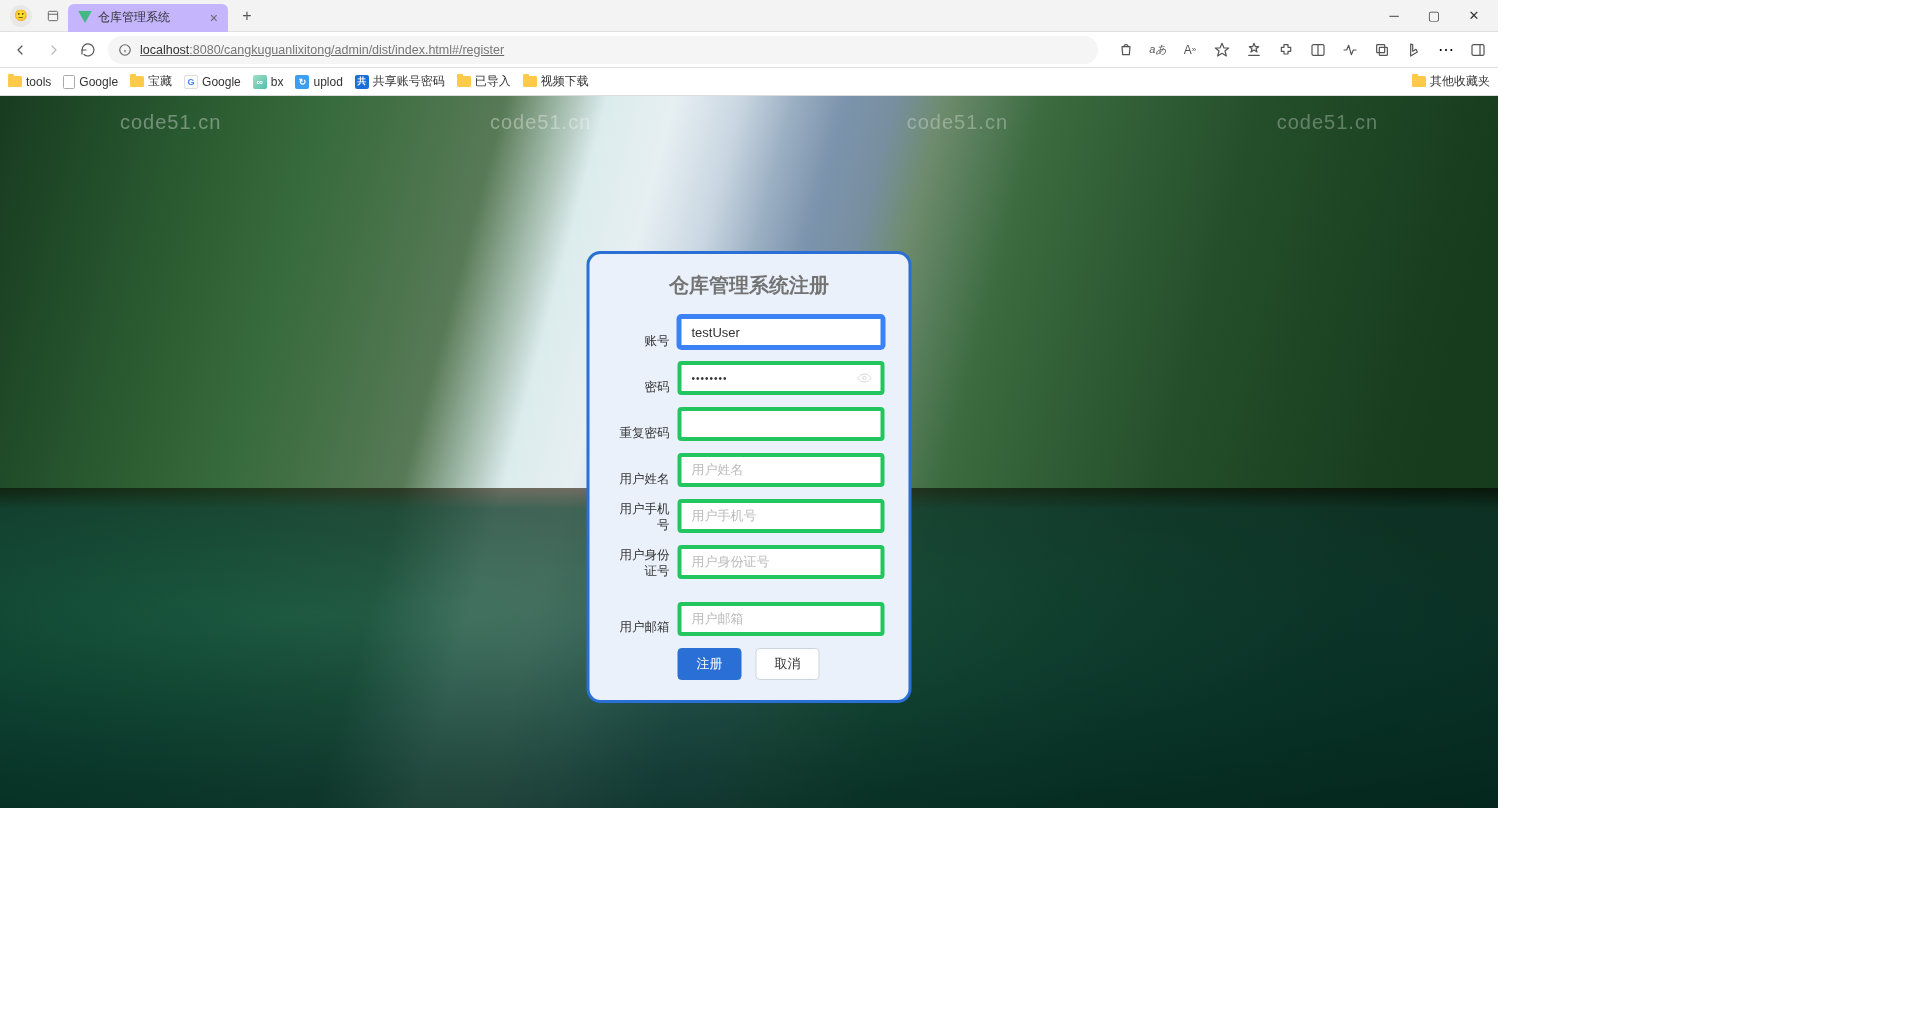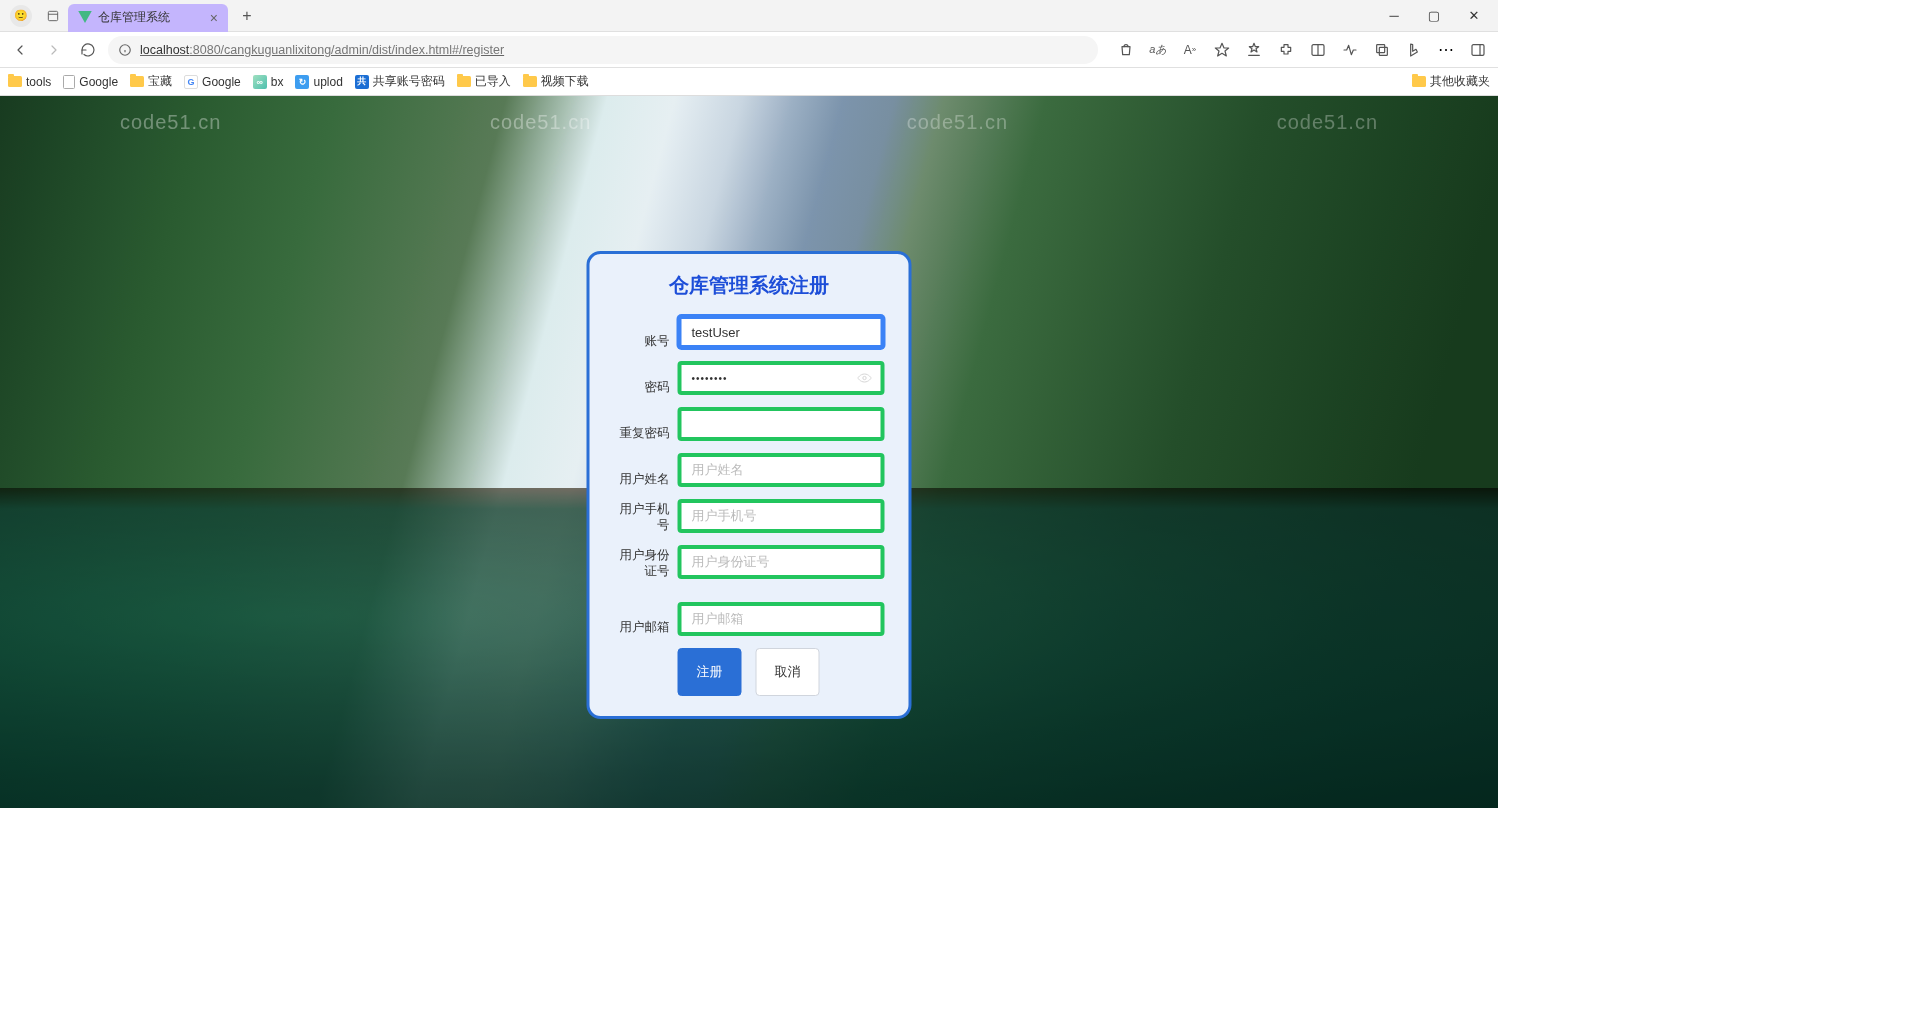--- a/index.html
+++ b/index.html
@@ -49,31 +49,31 @@
 .ground { position:absolute; bottom:0; left:0; right:0; height:45%; background:
   radial-gradient(ellipse at 20% 40%, #9a8b74 0%, #7a6d5b 30%, #5d5244 60%, #3f3729 100%);
   mix-blend-mode: multiply; opacity:0.85; }
 
 .wm { position: absolute; color: rgba(255,255,255,0.35); font-size: 20px; font-weight: 400; letter-spacing: 1px; pointer-events: none; }
 .wm1 { top: 15px; left: 120px; } .wm2 { top: 15px; left: 490px; } .wm3 { top: 15px; right: 490px; color: rgba(255,255,255,0.3);} .wm4 { top: 15px; right: 120px; color: rgba(255,255,255,0.3);}
 
 .redmark { position: absolute; top: 310px; left: 50%; transform: translateX(-50%); color: #e02020; font-size: 30px; font-weight: 500; letter-spacing: 2px; pointer-events: none; z-index: 20; }
 
 .card { position: absolute; top: 155px; left: 50%; transform: translateX(-50%); width: 325px; background: #eaf1fb; border: 3px solid #2a6fd6; border-radius: 14px; padding: 18px 24px 20px; z-index: 10; }
-.card-title { text-align: center; font-size: 20px; font-weight: 700; color: #1d4ed8; margin-bottom: 16px; }
+.card-title { text-align: center; font-size: 20px; font-weight: 700; color: #737373; margin-bottom: 16px; }
 .field { display: flex; align-items: flex-end; margin-bottom: 12px; }
 .field.tall { align-items: flex-start; }
 .label { width: 64px; text-align: right; font-size: 12.5px; color: #333; padding-right: 8px; line-height: 1.3; }
 .input { flex: 1; height: 34px; background: #fff; border: 4px solid #22c55e; border-radius: 4px; padding: 0 10px; font-size: 13px; color: #333; display: flex; align-items: center; position: relative; }
 .input.focus { border-color: #3b82f6; box-shadow: 0 0 0 1px #3b82f6; }
 .input.placeholder { color: #bbb; }
 .eye { position: absolute; right: 8px; top: 50%; transform: translateY(-50%); width: 16px; height: 16px; opacity: 0.35; }
 .eye svg { width: 100%; height: 100%; fill: none; stroke: #888; stroke-width: 1.5; }
 .buttons { display: flex; gap: 14px; margin-left: 64px; margin-top: 6px; }
-.btn { height: 48px; padding: 0 18px; border-radius: 4px; font-size: 13px; display: flex; align-items: center; justify-content: flex-start; cursor: pointer; }
+.btn { height: 32px; padding: 0 18px; border-radius: 4px; font-size: 13px; display: flex; align-items: center; justify-content: flex-start; cursor: pointer; }
 .btn.primary { background: #2a6fd6; color: #fff; border: 1px solid #2a6fd6; }
 .btn.default { background: #fff; color: #333; border: 1px solid #d0d5dd; }
 .label.twoline { padding-top: 2px; }
 </style>
 </head>
 <body>
 
 <div class="browser">
 
   <div class="titlebar">

